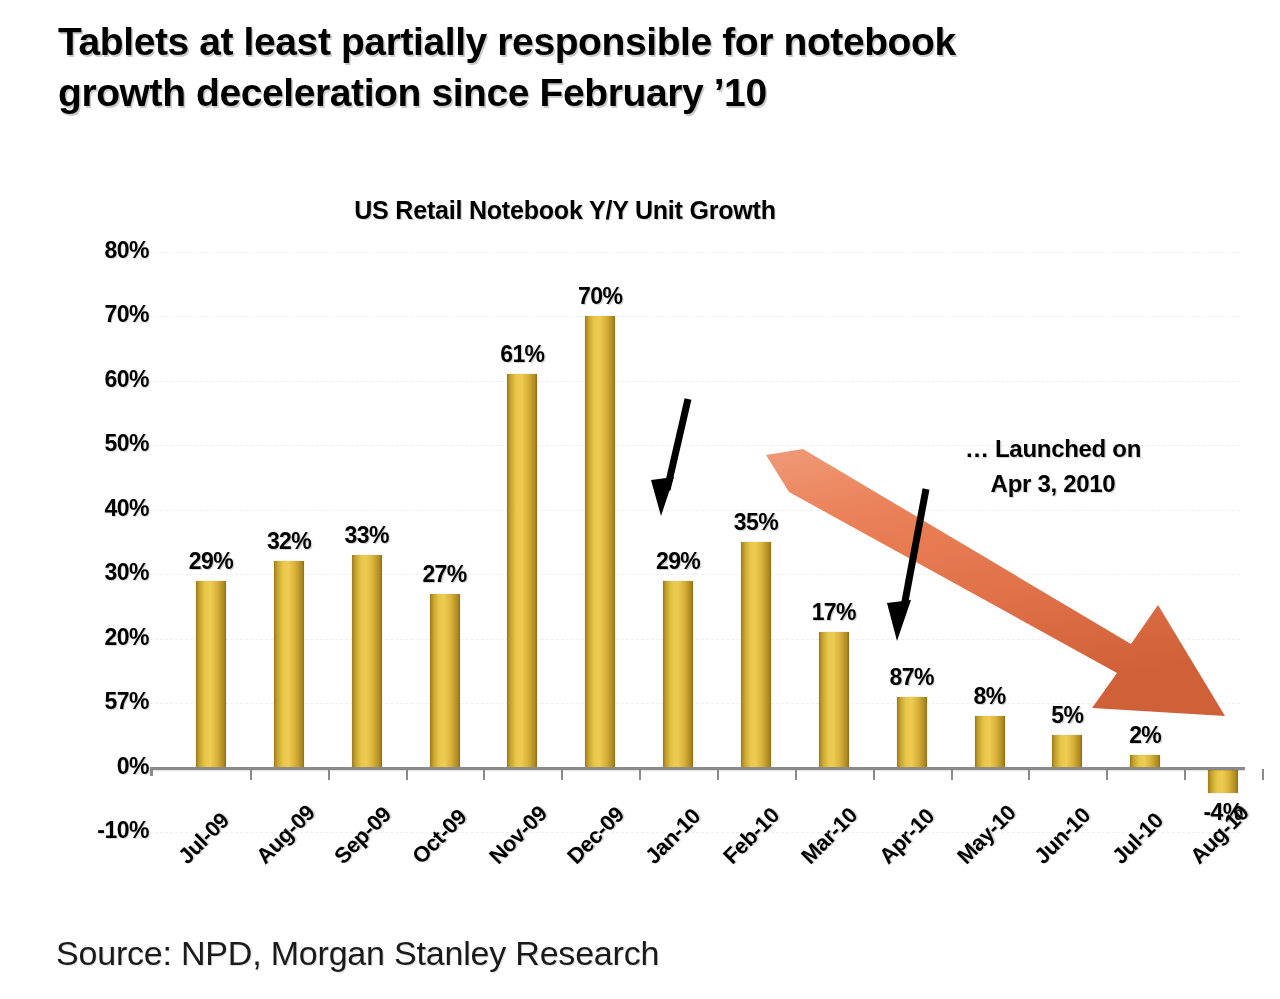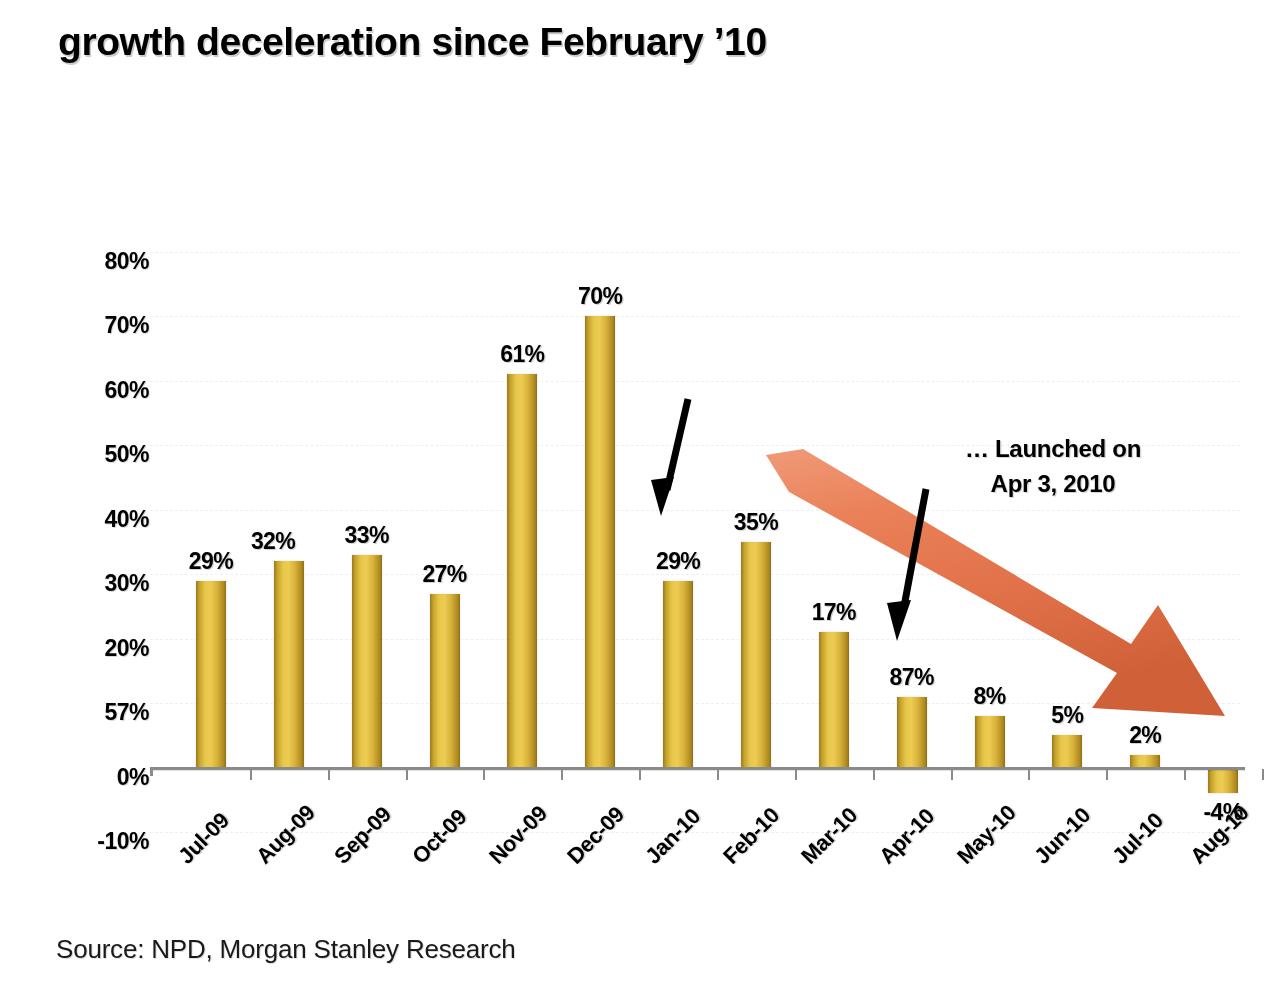--- a/index.html
+++ b/index.html
@@ -67,21 +67,20 @@
     position: absolute;
     right: 1101px;
     width: 110px;
     text-align: right;
     font-size: 23px;
     font-weight: bold;
     color: #000000;
     transform: translateY(-15px);
     letter-spacing: -0.5px;
     text-shadow: 1px 1px 0 rgba(150,150,150,0.35);
-    margin-top: 11px;
   }
   #axis-line {
     position: absolute;
     left: 0;
     width: 1095px;
     height: 3px;
     background: #8a8a8a;
     box-shadow: 0 1px 1px rgba(0,0,0,0.12);
   }
   #axis-cap {
@@ -164,36 +163,38 @@
     left: 0; top: 0;
     width: 1280px; height: 999px;
     pointer-events: none;
   }
 
   
   #source {
     position: absolute;
     left: 56px;
     top: 934px;
-    font-size: 26px;
+    font-size: 34px;
     font-weight: normal;
     color: #1a1a1a;
     letter-spacing: -0.2px;
     text-shadow: 1px 1px 0 rgba(160,160,160,0.35);
   }
 </style>
 </head>
 <body>
 
 <div id="slide">
 
   <div id="headline">
+    <span class="ln">Tablets at least partially responsible for notebook</span>
     <span class="ln">growth deceleration since February ’10</span>
   </div>
 
+  <div id="chart-title">US Retail Notebook Y/Y Unit Growth</div>
 
   <div id="plot">
     <div id="gridlines">
         <div class="gridline" style="top: 7px;"></div>
         <div class="gridline" style="top: 71.4444px;"></div>
         <div class="gridline" style="top: 135.889px;"></div>
         <div class="gridline" style="top: 200.333px;"></div>
         <div class="gridline" style="top: 264.778px;"></div>
         <div class="gridline" style="top: 329.222px;"></div>
         <div class="gridline" style="top: 393.667px;"></div>
@@ -224,21 +225,21 @@
         <div class="bar" style="left: 590.929px; width: 30px; top: 297px; height: 225.556px;"></div>
         <div class="bar" style="left: 668.786px; width: 30px; top: 387.222px; height: 135.333px;"></div>
         <div class="bar" style="left: 746.643px; width: 30px; top: 451.667px; height: 70.8889px;"></div>
         <div class="bar" style="left: 824.5px; width: 30px; top: 471px; height: 51.5556px;"></div>
         <div class="bar" style="left: 902.357px; width: 30px; top: 490.333px; height: 32.2222px;"></div>
         <div class="bar" style="left: 980.214px; width: 30px; top: 509.667px; height: 12.8889px;"></div>
         <div class="bar neg" style="left: 1058.07px; width: 30px; top: 522.556px; height: 25.7778px;"></div>
       </div>
     <div id="barlabels">
         <div class="bar-label" style="left: 0.928571px; top: 302.667px;">29%</div>
-        <div class="bar-label" style="left: 63px; top: 283.333px;">32%</div>
+        <div class="bar-label" style="left: 79px; top: 283.333px;">32%</div>
         <div class="bar-label" style="left: 156.643px; top: 276.889px;">33%</div>
         <div class="bar-label" style="left: 234.5px; top: 315.556px;">27%</div>
         <div class="bar-label" style="left: 312.357px; top: 96.4444px;">61%</div>
         <div class="bar-label" style="left: 390.214px; top: 38.4444px;">70%</div>
         <div class="bar-label" style="left: 468.071px; top: 302.667px;">29%</div>
         <div class="bar-label" style="left: 545.929px; top: 264px;">35%</div>
         <div class="bar-label" style="left: 623.786px; top: 354.222px;">17%</div>
         <div class="bar-label" style="left: 701.643px; top: 418.667px;">87%</div>
         <div class="bar-label" style="left: 779.5px; top: 438px;">8%</div>
         <div class="bar-label" style="left: 857.357px; top: 457.333px;">5%</div>

